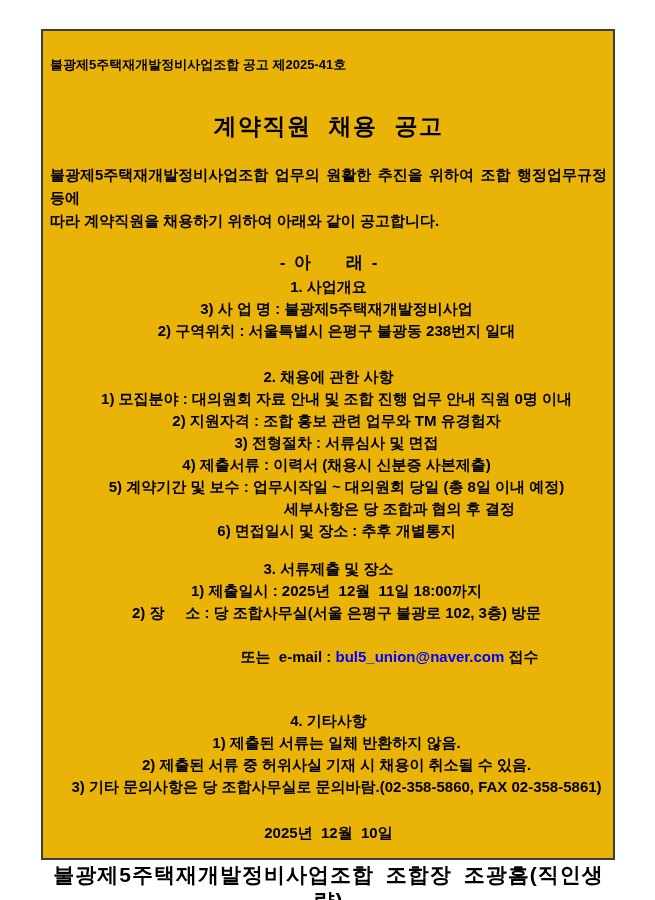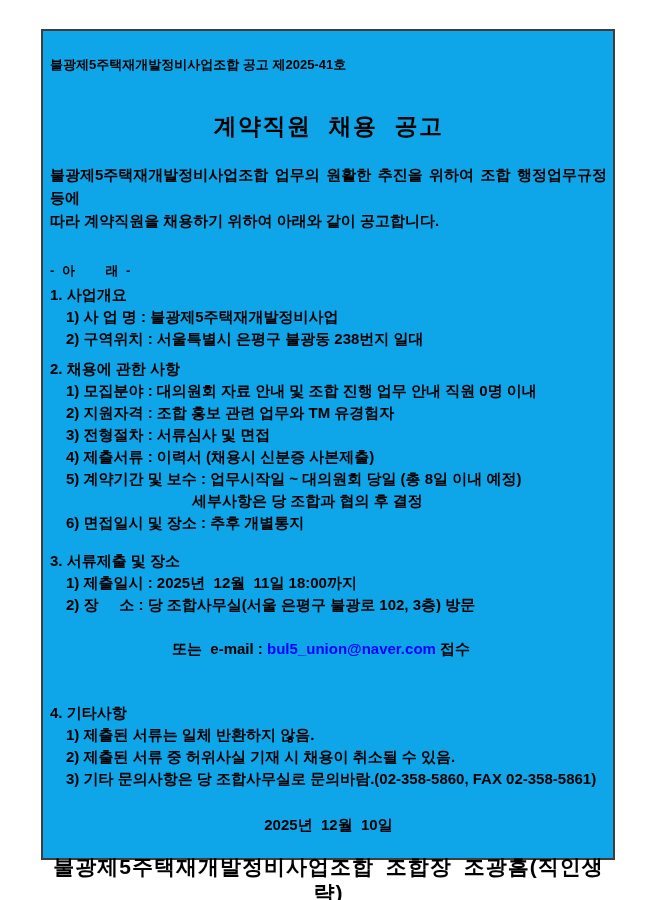--- a/index.html
+++ b/index.html
@@ -12,26 +12,27 @@
     font-weight: 700;
     color: #000000;
     position: relative;
   }
   .doc {
     position: absolute;
     left: 41px; top: 29px;
     width: 574px; height: 831px;
     border: 2px solid #3d3d3d;
     padding: 26px 6px 0 7px;
-    background: #0ea5e9;
+    background: #eab308;
   }
   .line {
     white-space: pre-wrap;
     font-size: 15px;
     line-height: 22px;
+    text-align: center;
   }
   .doc-number {
     font-size: 13px;
     line-height: 16px;
     white-space: pre-wrap;
   }
   .title {
     margin-top: 39px;
     font-size: 23px;
     line-height: 28px;
@@ -48,28 +49,29 @@
   .intro-l1 {
     display: block;
     text-align: justify;
     text-align-last: justify;
   }
   .intro-l2 {
     display: block;
     white-space: pre-wrap;
   }
   .divider {
-    margin-top: 28px;
-    font-size: 13px;
+    margin-top: 20px;
+    text-align: center;
+    font-size: 17px;
     line-height: 22px;
     white-space: pre;
     word-spacing: 4px;
   }
   .sec-1 { margin-top: 2px; }
-  .sec-2 { margin-top: 8px; }
+  .sec-2 { margin-top: 24px; }
   .sec-3 { margin-top: 16px; }
   .sec-4 { margin-top: 20px; }
   .item { margin-left: 16px; }
   .cont-deep { margin-left: 142px; }
   .cont-mid { margin-left: 97px; }
   .email-link {
     color: #0000ff;
     text-decoration: none;
     cursor: pointer;
   }
@@ -98,21 +100,21 @@
 
   <div class="intro">
     <span class="intro-l1">불광제5주택재개발정비사업조합 업무의 원활한 추진을 위하여 조합 행정업무규정 등에</span>
     <span class="intro-l2">따라 계약직원을 채용하기 위하여 아래와 같이 공고합니다.</span>
   </div>
 
   <div class="divider">- 아    래 -</div>
 
   <div class="sec-1">
     <div class="line">1. 사업개요</div>
-    <div class="line item">1) 사 업 명 : 불광제5주택재개발정비사업</div>
+    <div class="line item">3) 사 업 명 : 불광제5주택재개발정비사업</div>
     <div class="line item">2) 구역위치 : 서울특별시 은평구 불광동 238번지 일대</div>
   </div>
 
   <div class="sec-2">
     <div class="line">2. 채용에 관한 사항</div>
     <div class="line item">1) 모집분야 : 대의원회 자료 안내 및 조합 진행 업무 안내 직원 0명 이내</div>
     <div class="line item">2) 지원자격 : 조합 홍보 관련 업무와 TM 유경험자</div>
     <div class="line item">3) 전형절차 : 서류심사 및 면접</div>
     <div class="line item">4) 제출서류 : 이력서 (채용시 신분증 사본제출)</div>
     <div class="line item">5) 계약기간 및 보수 : 업무시작일 ~ 대의원회 당일 (총 8일 이내 예정)</div>

